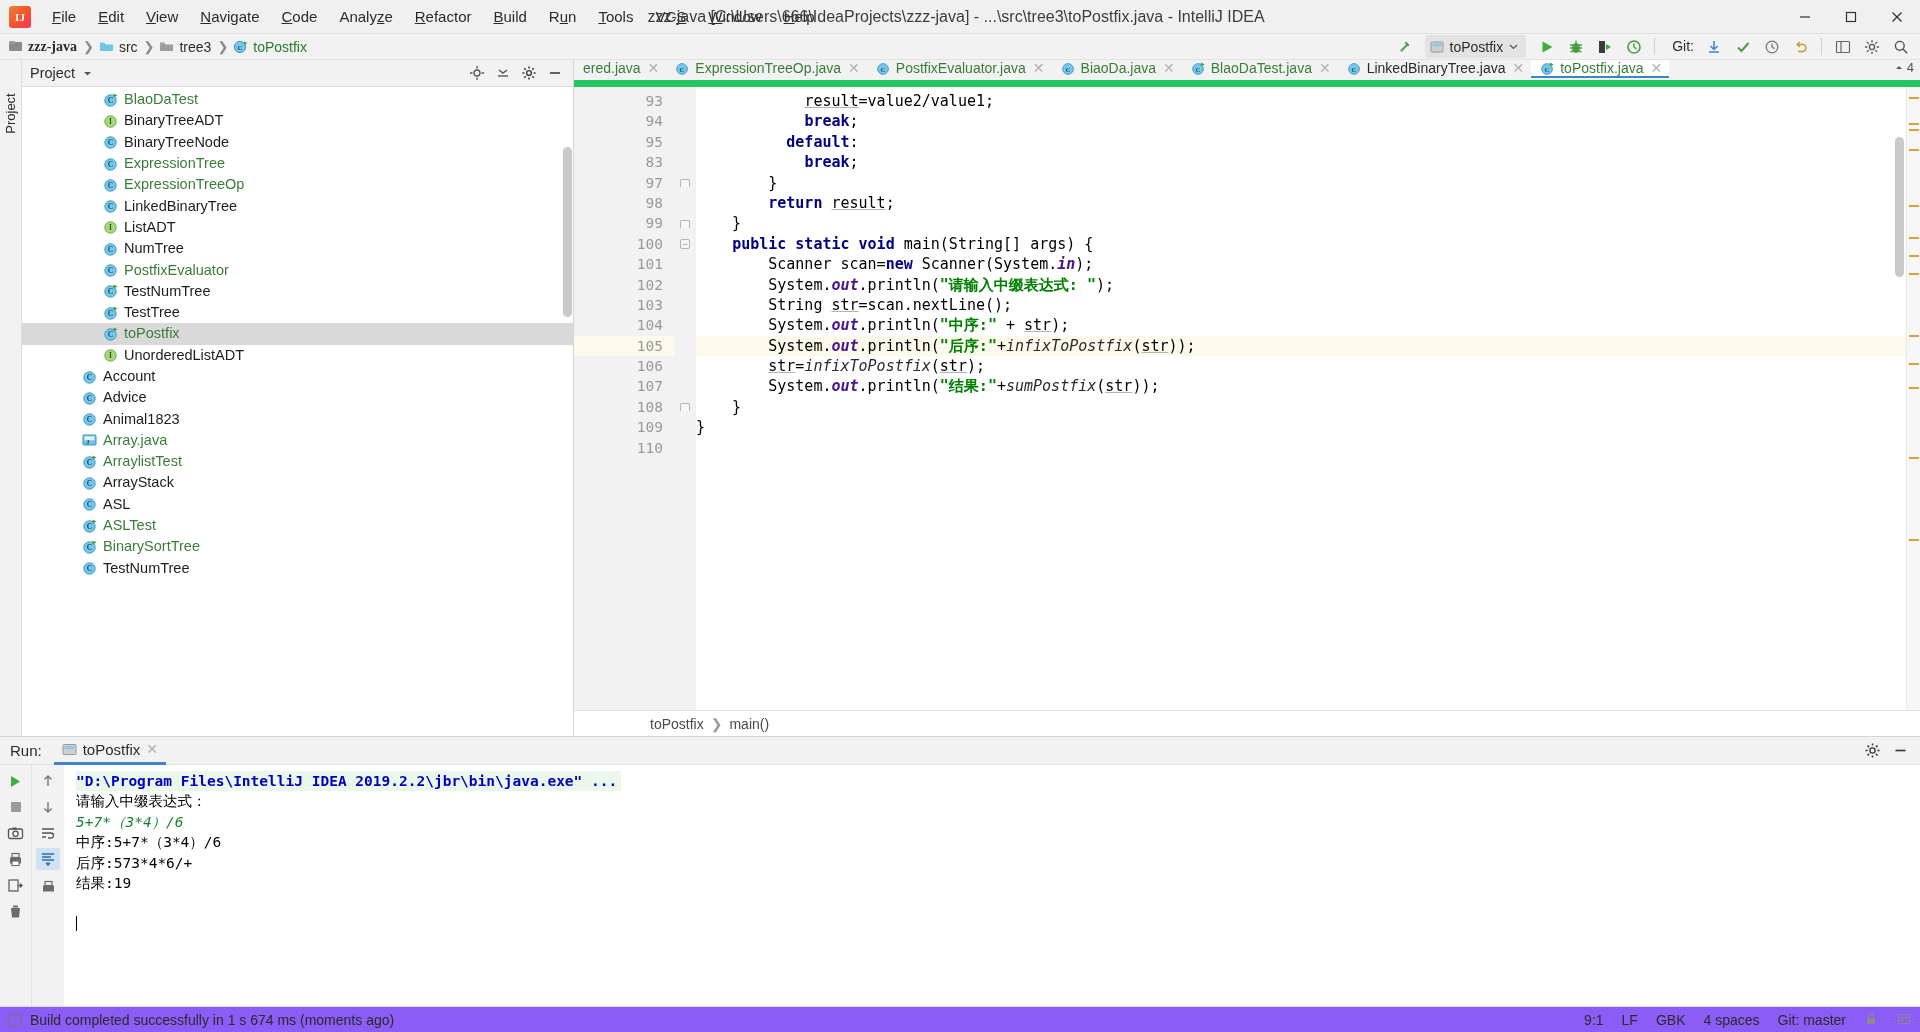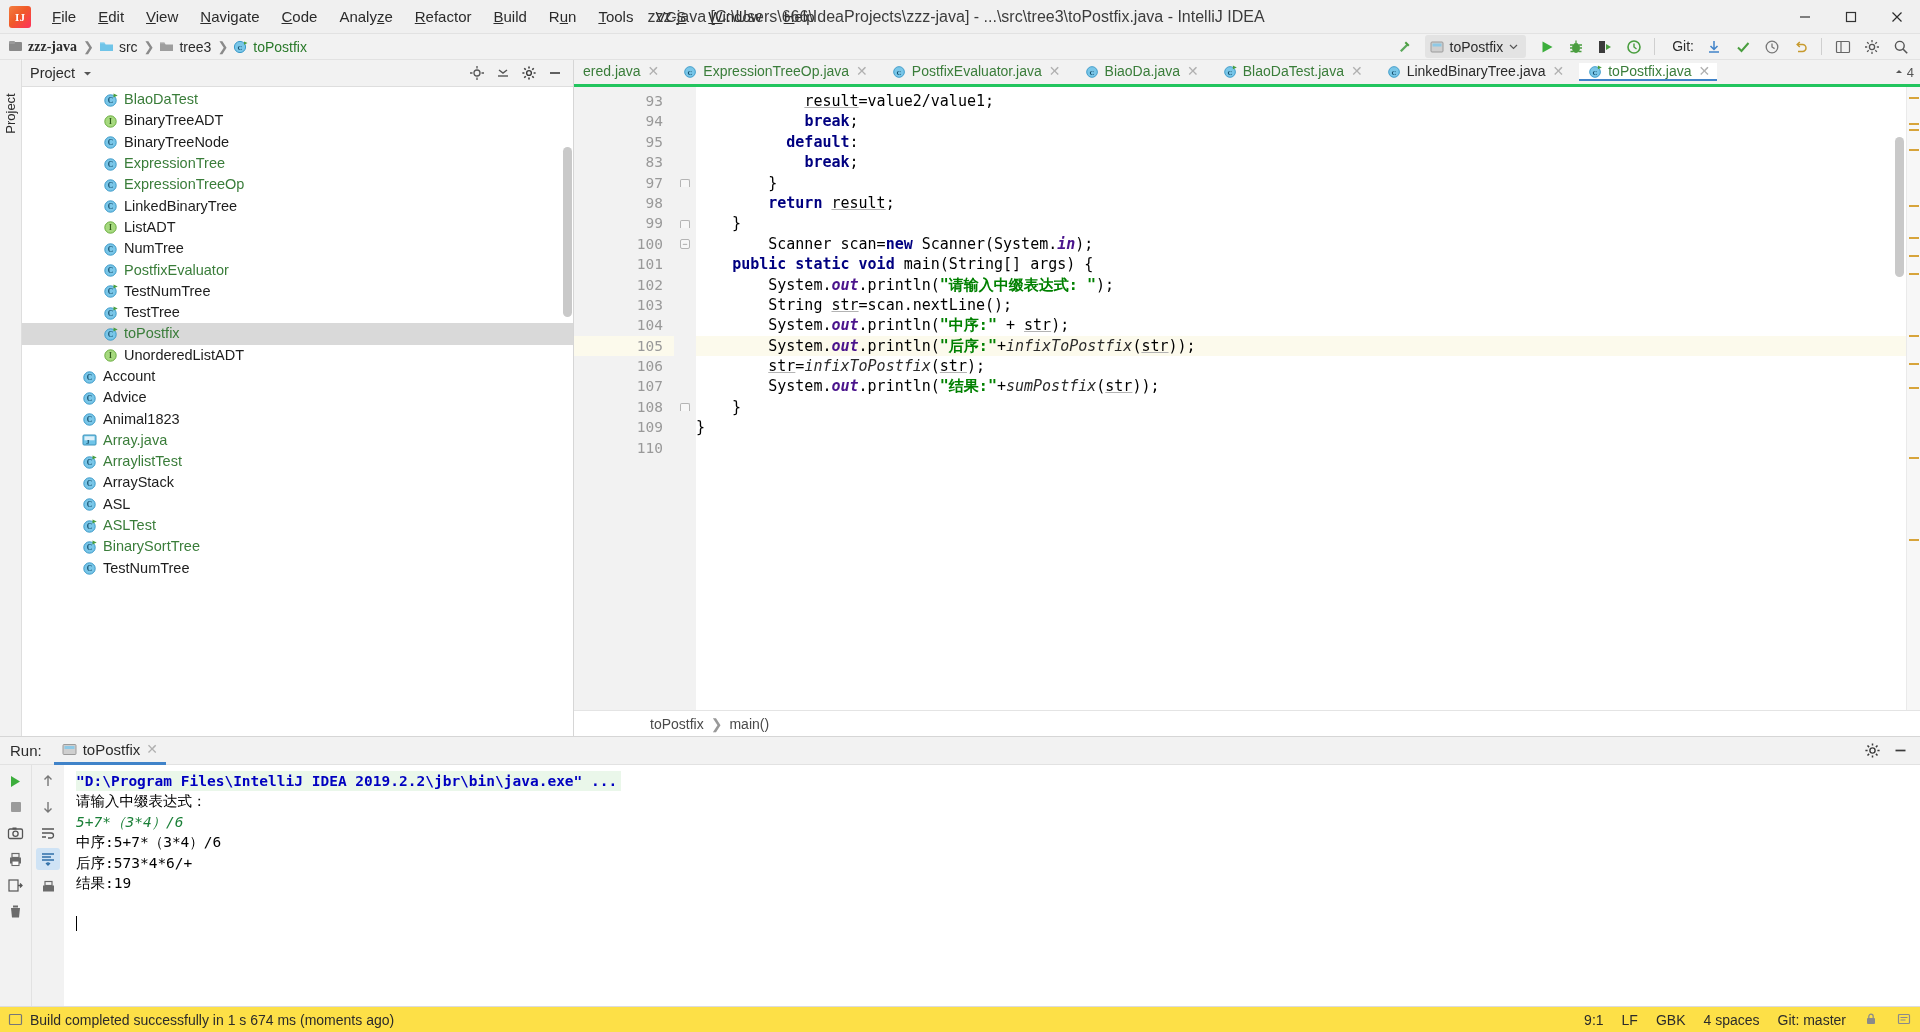--- a/index.html
+++ b/index.html
@@ -105,22 +105,22 @@
   
   .ji { width: 16px; height: 16px; flex:none; margin-right: 5px; position: relative; }
 
   .scrollbar-v {
     position: absolute; right: 1px; width: 9px; background: #c9c9c9; border-radius: 5px;
   }
 
   
   .editor-col { flex: 1; display: flex; flex-direction: column; min-width: 0; background:#fff;}
   .tabs-row {
-    height: 27px; background: #f2f2f2; display: flex; align-items: center;
-    border-bottom: 3px solid #22c55e; flex: none; overflow:hidden;gap:8px;
+    height: 27px; background: #f2f2f2; display: flex; align-items: flex-start;
+    border-bottom: 7px solid #22c55e; flex: none; overflow:hidden;
   }
   .etab {
     display: flex; align-items: center; gap: 5px; padding: 0 7px 0 9px;
     font-size: 14px; color: #2b2b2b; white-space: nowrap; cursor: default;
     border-bottom: 2px solid transparent;
   }
   .etab .tname.green { color: #3a7d3a; }
   .etab.active { background: #ffffff; border-bottom: 2px solid #4083c9; }
   .etab .x { color: #b0b0b0; font-size: 14px; margin-left: 2px; }
   .tab-count { margin-left:auto; display:flex; align-items:center; font-size:13px; color:#555; padding-right:6px; gap:3px;}
@@ -194,21 +194,21 @@
     padding: 6px 0 0 12px; overflow:hidden; position:relative;
   }
   .console .line { height: 20.4px; line-height: 20.4px; white-space: pre; color:#000; }
   .console .line.sys { color:#0000c0; font-weight:bold; background:#eaf7ea; display:inline-block; padding-right:4px;}
   .console .line.input { color:#1a7f37; font-style: italic; }
   .console .line.proc { color: #0000c0; font-weight: bold; }
   .caret { display:inline-block; width:1px; height:15px; background:#000; vertical-align:-2px;}
 
   
   .statusbar {
-    height: 26px; background: #fde047; border-top: 1px solid #dcdcdc;
+    height: 26px; background: #8b5cf6; border-top: 1px solid #dcdcdc;
     display: flex; align-items: center; padding: 0 8px; font-size: 14px; color: #2b2b2b; flex:none;
   }
   .status-right { margin-left: auto; display: flex; align-items: center; gap: 18px; }
   .sb-ico { width:15px;height:15px;display:inline-block;}
 
   svg { display: block; }
 </style>
 </head>
 <body>
 
@@ -764,22 +764,22 @@
             <div class="fr"></div>
           </div>
         <div class="code" id="code">
             <div class="cl">            <span class="var-u">result</span>=value2/value1;</div>
             <div class="cl">            <span class="kw">break</span>;</div>
             <div class="cl">          <span class="kw">default</span>:</div>
             <div class="cl">            <span class="kw">break</span>;</div>
             <div class="cl">        }</div>
             <div class="cl">        <span class="kw">return</span> <span class="var-u">result</span>;</div>
             <div class="cl">    }</div>
+            <div class="cl">    <span class="kw">public static void</span> main(String[] args) {</div>
             <div class="cl">        Scanner scan=<span class="kw">new</span> Scanner(System.<span class="fld">in</span>);</div>
-            <div class="cl">    <span class="kw">public static void</span> main(String[] args) {</div>
             <div class="cl">        System.<span class="fld">out</span>.println(<span class="str">"请输入中缀表达式: "</span>);</div>
             <div class="cl">        String <span class="var-u">str</span>=scan.nextLine();</div>
             <div class="cl">        System.<span class="fld">out</span>.println(<span class="str">"中序:"</span> + <span class="var-u">str</span>);</div>
             <div class="cl hl">        System.<span class="fld">out</span>.println(<span class="str">"后序:"</span>+<span class="mth">infixToPostfix</span>(<span class="var-u">str</span>));</div>
             <div class="cl">        <span class="var-u">str</span>=<span class="mth">infixToPostfix</span>(<span class="var-u">str</span>);</div>
             <div class="cl">        System.<span class="fld">out</span>.println(<span class="str">"结果:"</span>+<span class="mth">sumPostfix</span>(<span class="var-u">str</span>));</div>
             <div class="cl">    }</div>
             <div class="cl">}</div>
             <div class="cl">&nbsp;</div>
             <div class="scrollbar-v" style="top: 50px; height: 140px; right: 2px;"></div>

